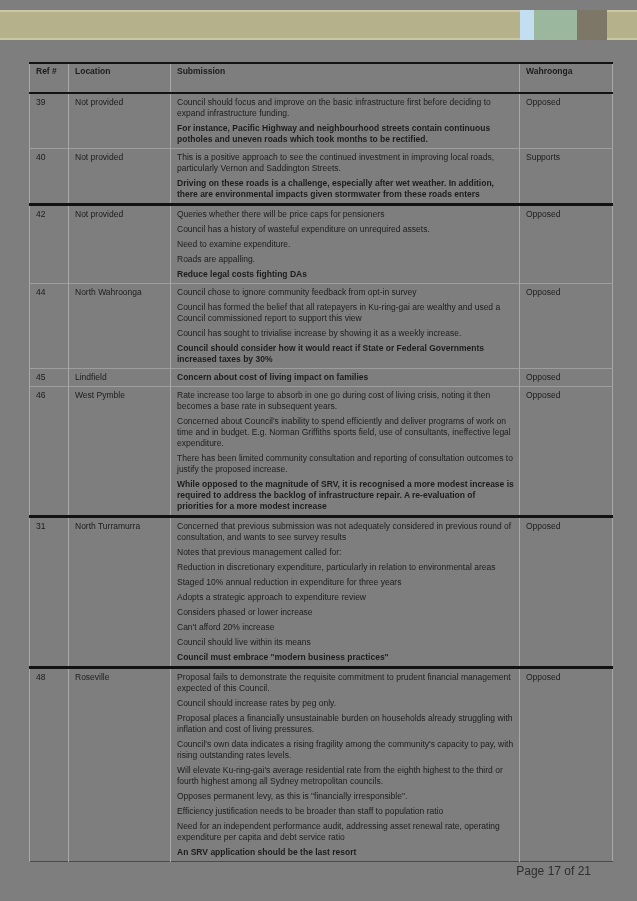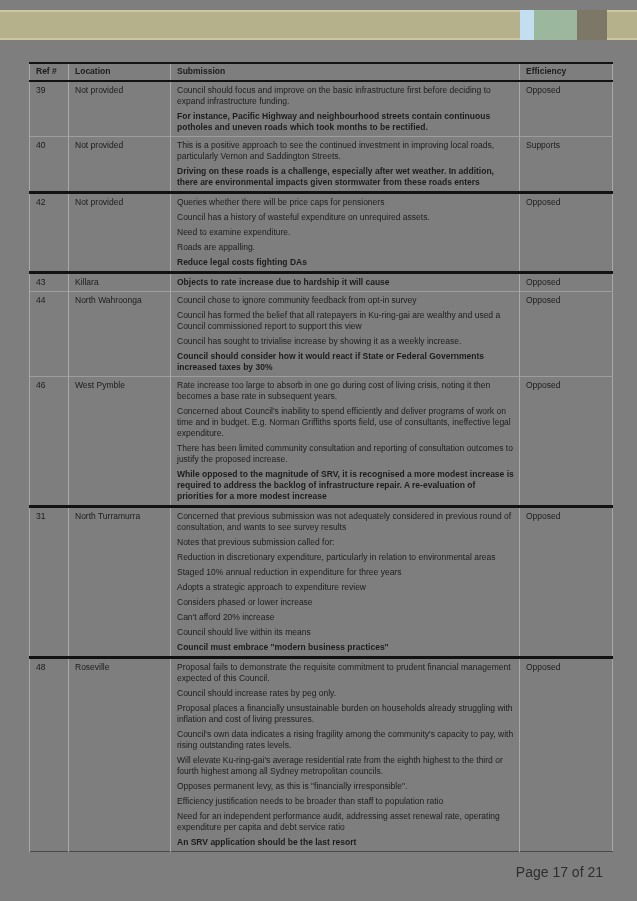--- a/index.html
+++ b/index.html
@@ -34,33 +34,33 @@
     vertical-align:top;
     padding:3px 5px 3px 6px;
     font-size:8.5px;line-height:11px;color:#1c1c1c;
     text-align:left;
     word-wrap:break-word;
   }
   thead th{
     font-weight:bold;
     border-top:2px solid #121212;
     border-bottom:2px solid #121212;
-    padding-top:2px;padding-bottom:3px;
+    padding-top:2px;padding-bottom:15px;
   }
   tbody tr{border-top:1px solid #9d9d9d;margin-left:44px;}
   tbody tr.thick{border-top:3px solid #121212;}
   td p{margin:0 0 4px 0;}
   td p:last-child{margin-bottom:0;font-weight:bold;}
   col.c-ref{width:39px;}
   col.c-loc{width:102px;}
   col.c-sub{width:349px;}
   col.c-sent{width:93px;}
   .footer{
-    position:absolute;right:34px;top:864px;
-    font-size:14px;color:#2e2e2e;
+    position:absolute;right:46px;top:864px;
+    font-size:12px;color:#2e2e2e;
   }
 </style>
 </head>
 <body>
 
 <div class="banner">
   <div class="seg seg-blue"></div>
   <div class="seg seg-green"></div>
   <div class="seg seg-dark"></div>
 </div>
@@ -70,21 +70,21 @@
     <col class="c-ref">
       <col class="c-loc">
       <col class="c-sub">
       <col class="c-sent">
   </colgroup>
   <thead>
     <tr>
       <th>Ref #</th>
       <th>Location</th>
       <th>Submission</th>
-      <th>Efficiency</th>
+      <th>Wahroonga</th>
     </tr>
   </thead>
   <tbody>
       <tr>
         <td>39</td>
         <td>Not provided</td>
         <td>
           <p>Council should focus and improve on the basic infrastructure first before deciding to expand infrastructure funding.</p>
           <p>For instance, Pacific Highway and neighbourhood streets contain continuous potholes and uneven roads which took months to be rectified.</p>
         </td>
@@ -104,56 +104,56 @@
         <td>Not provided</td>
         <td>
           <p>Queries whether there will be price caps for pensioners</p>
           <p>Council has a history of wasteful expenditure on unrequired assets.</p>
           <p>Need to examine expenditure.</p>
           <p>Roads are appalling.</p>
           <p>Reduce legal costs fighting DAs</p>
         </td>
         <td>Opposed</td>
       </tr>
-      <tr class="thick">
-        <td>43</td>
-        <td>Killara</td>
-        <td>
-          <p>Objects to rate increase due to hardship it will cause</p>
-        </td>
-        <td>Opposed</td>
-      </tr>
       <tr>
         <td>44</td>
         <td>North Wahroonga</td>
         <td>
           <p>Council chose to ignore community feedback from opt-in survey</p>
           <p>Council has formed the belief that all ratepayers in Ku-ring-gai are wealthy and used a Council commissioned report to support this view</p>
           <p>Council has sought to trivialise increase by showing it as a weekly increase.</p>
           <p>Council should consider how it would react if State or Federal Governments increased taxes by 30%</p>
+        </td>
+        <td>Opposed</td>
+      </tr>
+      <tr>
+        <td>45</td>
+        <td>Lindfield</td>
+        <td>
+          <p>Concern about cost of living impact on families</p>
         </td>
         <td>Opposed</td>
       </tr>
       <tr>
         <td>46</td>
         <td>West Pymble</td>
         <td>
           <p>Rate increase too large to absorb in one go during cost of living crisis, noting it then becomes a base rate in subsequent years.</p>
           <p>Concerned about Council's inability to spend efficiently and deliver programs of work on time and in budget. E.g. Norman Griffiths sports field, use of consultants, ineffective legal expenditure.</p>
           <p>There has been limited community consultation and reporting of consultation outcomes to justify the proposed increase.</p>
           <p>While opposed to the magnitude of SRV, it is recognised a more modest increase is required to address the backlog of infrastructure repair. A re-evaluation of priorities for a more modest increase</p>
         </td>
         <td>Opposed</td>
       </tr>
       <tr class="thick">
         <td>31</td>
         <td>North Turramurra</td>
         <td>
           <p>Concerned that previous submission was not adequately considered in previous round of consultation, and wants to see survey results</p>
-          <p>Notes that previous submission called for:</p>
+          <p>Notes that previous management called for:</p>
           <p>Reduction in discretionary expenditure, particularly in relation to environmental areas</p>
           <p>Staged 10% annual reduction in expenditure for three years</p>
           <p>Adopts a strategic approach to expenditure review</p>
           <p>Considers phased or lower increase</p>
           <p>Can't afford 20% increase</p>
           <p>Council should live within its means</p>
           <p>Council must embrace "modern business practices"</p>
         </td>
         <td>Opposed</td>
       </tr>

